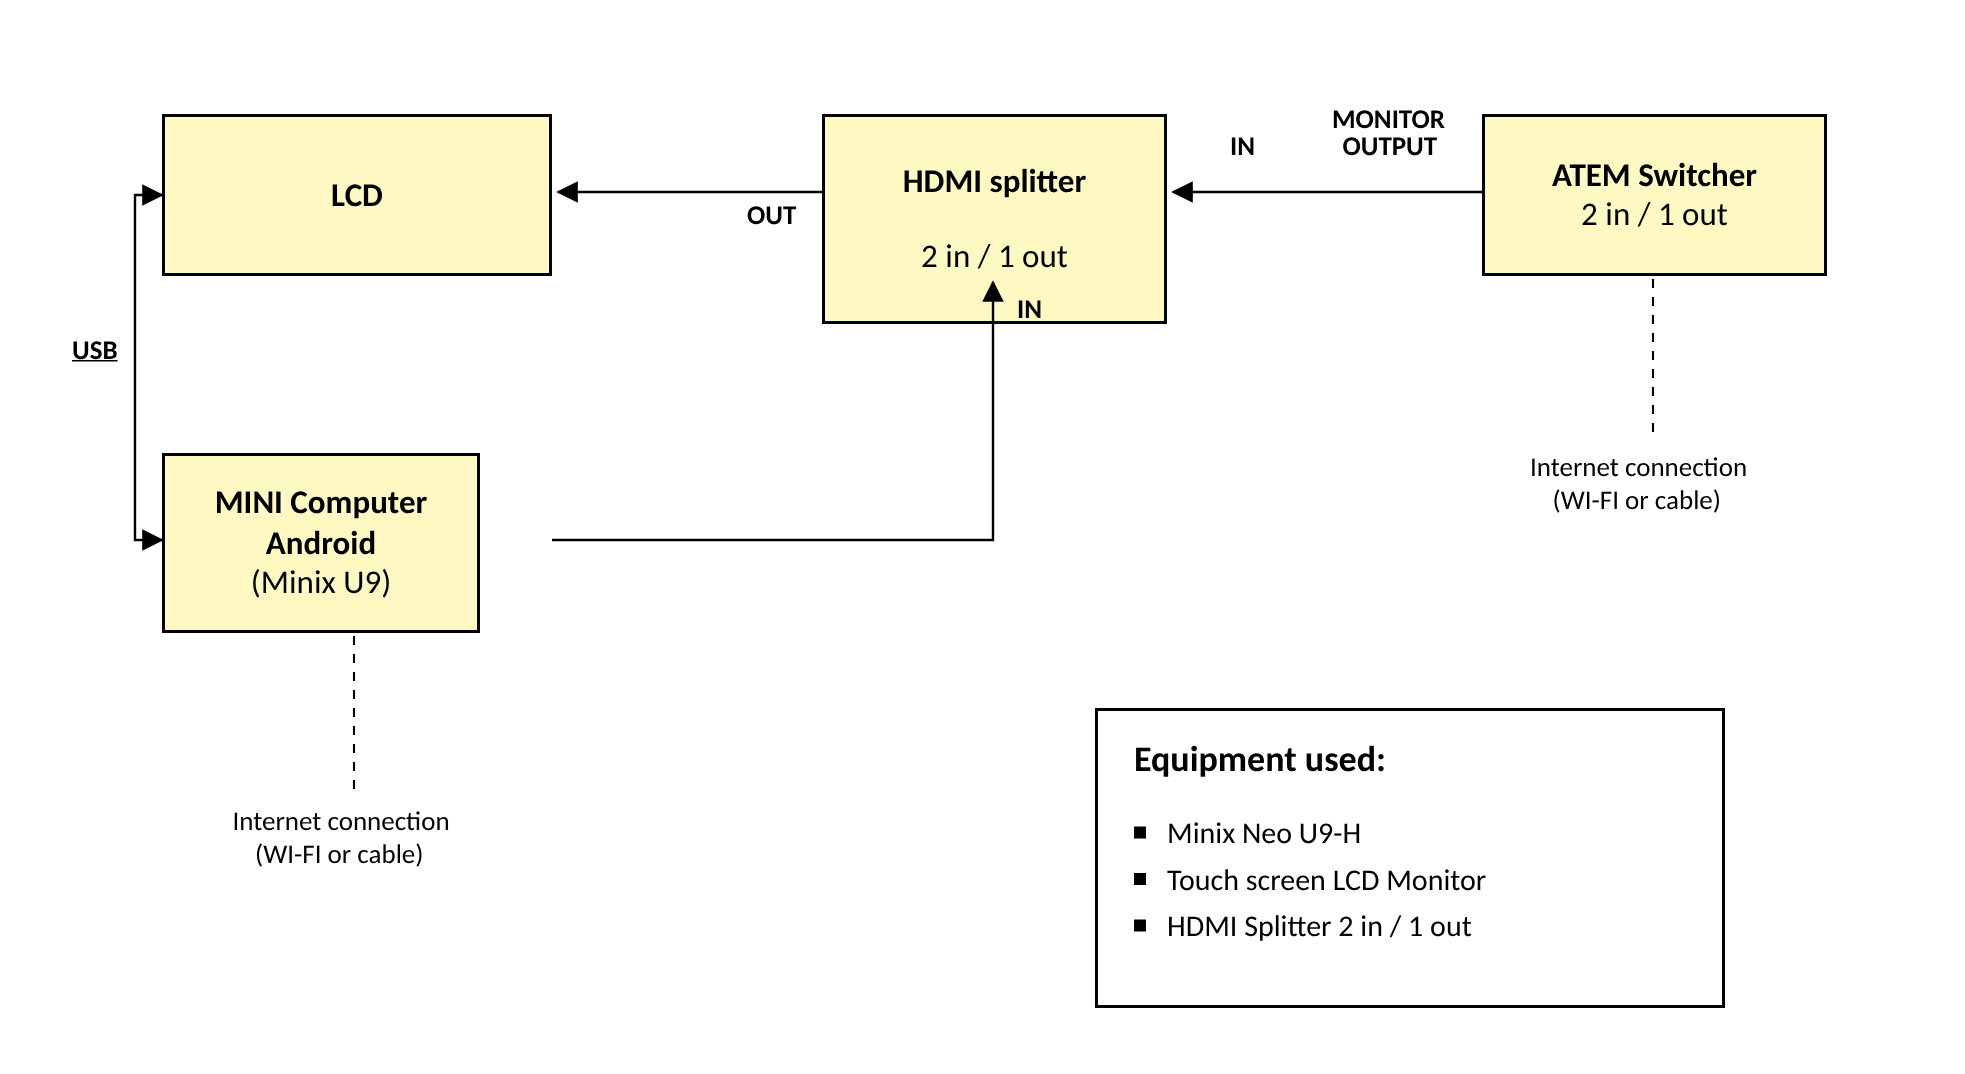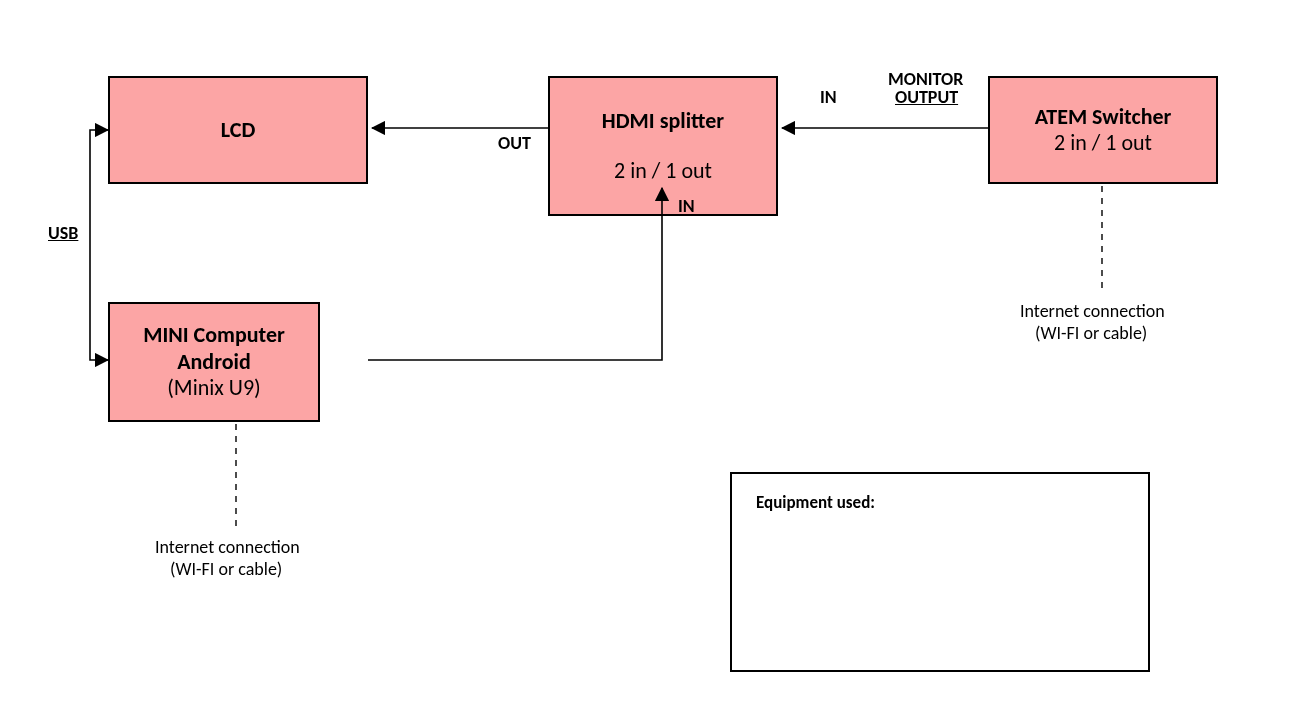--- a/index.html
+++ b/index.html
@@ -12,21 +12,21 @@
     color: #000000;
   }
   .stage {
     position: relative;
     width: 1310px;
     height: 716px;
   }
   .box {
     position: absolute;
     border: 2px solid #000;
-    background: #fca5a5;
+    background: #fef9c3;
     display: flex;
     flex-direction: column;
     align-items: center;
     justify-content: center;
     text-align: center;
     box-sizing: border-box;
   }
   .box .title {
     font-weight: 700;
     font-size: 22px;
@@ -59,21 +59,21 @@
     white-space: nowrap;
   }
   .equip {
     position: absolute;
     border: 2px solid #000;
     box-sizing: border-box;
     padding: 18px 24px 20px 24px;
   }
   .equip .hdr {
     font-weight: 700;
-    font-size: 17px;
+    font-size: 24px;
     margin-bottom: 20px;
   }
   .equip ul {
     list-style: none;
     margin: 0;
     padding: 0;
   }
   .equip li {
     font-size: 20px;
     font-weight: 400;
@@ -110,32 +110,37 @@
 </div>
 
 <div class="box" style="left:108px; top:302px; width:212px; height:120px;">
   <div class="title">MINI Computer Android</div>
   <div class="sub">(Minix U9)</div>
 </div>
 
 <div class="label" style="left:498px; top:86px;margin-top:46px;">OUT</div>
 <div class="label" style="left:820px; top:86px;">IN</div>
 <div class="label" style="left:888px; top:68px; text-align:center; font-size:18px;">MONITOR</div>
-<div class="label" style="left:895px; top:86px; text-align:center; font-size:18px;text-decoration:underline;">OUTPUT</div>
+<div class="label" style="left:895px; top:86px; text-align:center; font-size:18px;">OUTPUT</div>
 <div class="label" style="left:678px; top:195px;">IN</div>
 <div class="label" style="left:48px; top:222px;text-decoration:underline;">USB</div>
 
 <div class="small-label" style="left:1020px; top:300px;">Internet connection</div>
 <div class="small-label" style="left:1035px; top:322px;">(WI-FI or cable)</div>
 
 <div class="small-label" style="left:155px; top:536px;">Internet connection</div>
 <div class="small-label" style="left:170px; top:558px;">(WI-FI or cable)</div>
 
 <div class="equip" style="left:730px; top:472px; width:420px; height:200px;">
   <div class="hdr">Equipment used:</div>
+  <ul>
+    <li>Minix Neo U9-H</li>
+    <li>Touch screen LCD Monitor</li>
+    <li>HDMI Splitter 2 in / 1 out</li>
+  </ul>
 </div>
 
 <svg>
   <defs>
     <marker id="arrow" viewBox="0 0 12 12" refX="11" refY="6" markerWidth="9" markerHeight="9" orient="auto-start-reverse">
       <path d="M 0 0 L 12 6 L 0 12 z" fill="#000"></path>
     </marker>
   </defs>
 
   <line x1="548" y1="128" x2="372" y2="128" stroke="#000" stroke-width="1.6" marker-end="url(#arrow)"></line>

